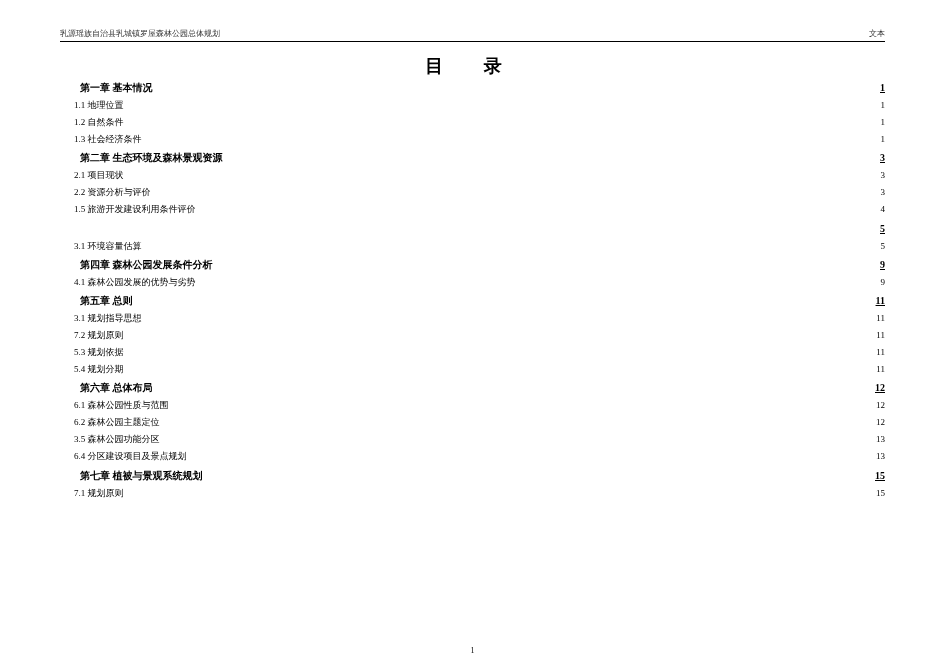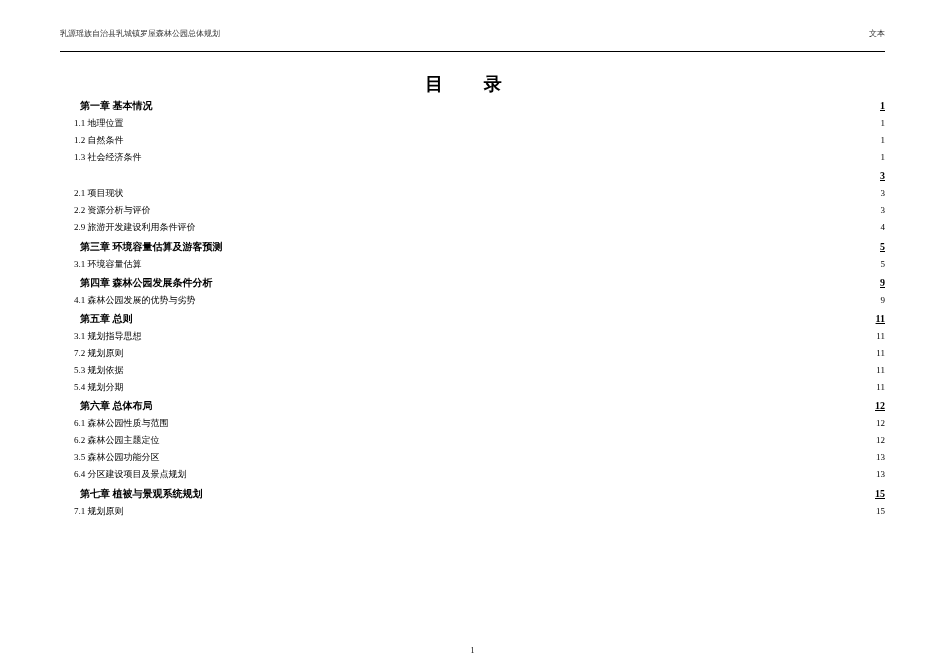--- a/index.html
+++ b/index.html
@@ -12,22 +12,22 @@
       color: #000;
       position: relative;
       padding: 28px 60px 20px 60px;
     }
     .header-row {
       display: flex;
       justify-content: space-between;
       font-size: 8px;
       color: #333;
       border-bottom: 1px solid #000;
-      padding-bottom: 12px;
-      margin-bottom: 20px;
+      padding-bottom: 2px;
+      margin-bottom: 12px;
     }
     .title {
       text-align: center;
       font-size: 18px;
       font-weight: bold;
       letter-spacing: 18px;
       font-family: "SimSun", serif;
     }
     .toc { }
     .toc-row {
@@ -97,40 +97,40 @@
       <span class="toc-label">1.2  自然条件</span>
       <span class="toc-leader"></span>
       <span class="toc-page">1</span>
     </div>
     <div class="toc-row section">
       <span class="toc-label">1.3  社会经济条件</span>
       <span class="toc-leader"></span>
       <span class="toc-page">1</span>
     </div>
     <div class="toc-row chapter">
+      <span class="toc-label">第二章  生态环境及森林景观资源</span>
       <span class="toc-leader"></span>
       <span class="toc-page">3</span>
     </div>
     <div class="toc-row section">
       <span class="toc-label">2.1  项目现状</span>
       <span class="toc-leader"></span>
       <span class="toc-page">3</span>
     </div>
     <div class="toc-row section">
       <span class="toc-label">2.2  资源分析与评价</span>
       <span class="toc-leader"></span>
       <span class="toc-page">3</span>
     </div>
     <div class="toc-row section">
-      <span class="toc-label">2.9  旅游开发建设利用条件评价</span>
+      <span class="toc-label">1.5  旅游开发建设利用条件评价</span>
       <span class="toc-leader"></span>
       <span class="toc-page">4</span>
     </div>
     <div class="toc-row chapter">
-      <span class="toc-label">第三章  环境容量估算及游客预测</span>
       <span class="toc-leader"></span>
       <span class="toc-page">5</span>
     </div>
     <div class="toc-row section">
       <span class="toc-label">3.1  环境容量估算</span>
       <span class="toc-leader"></span>
       <span class="toc-page">5</span>
     </div>
     <div class="toc-row chapter">
       <span class="toc-label">第四章  森林公园发展条件分析</span>

